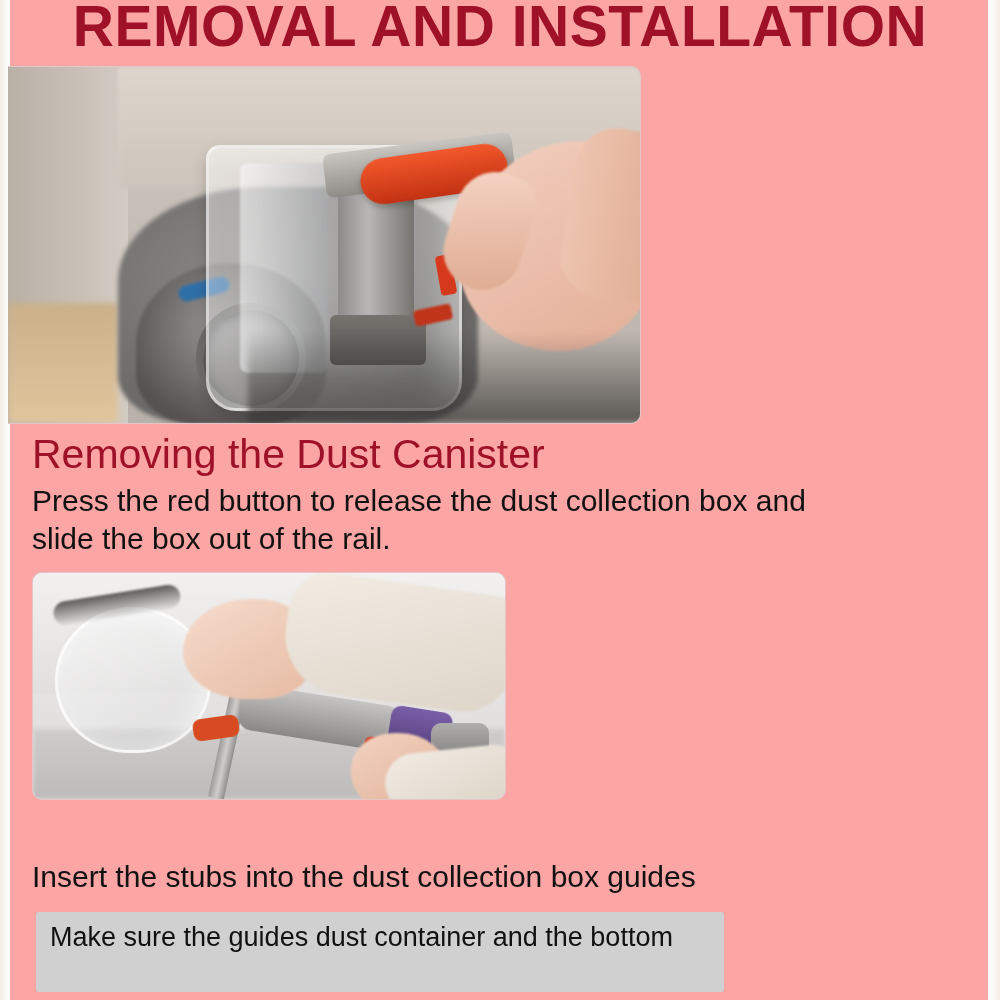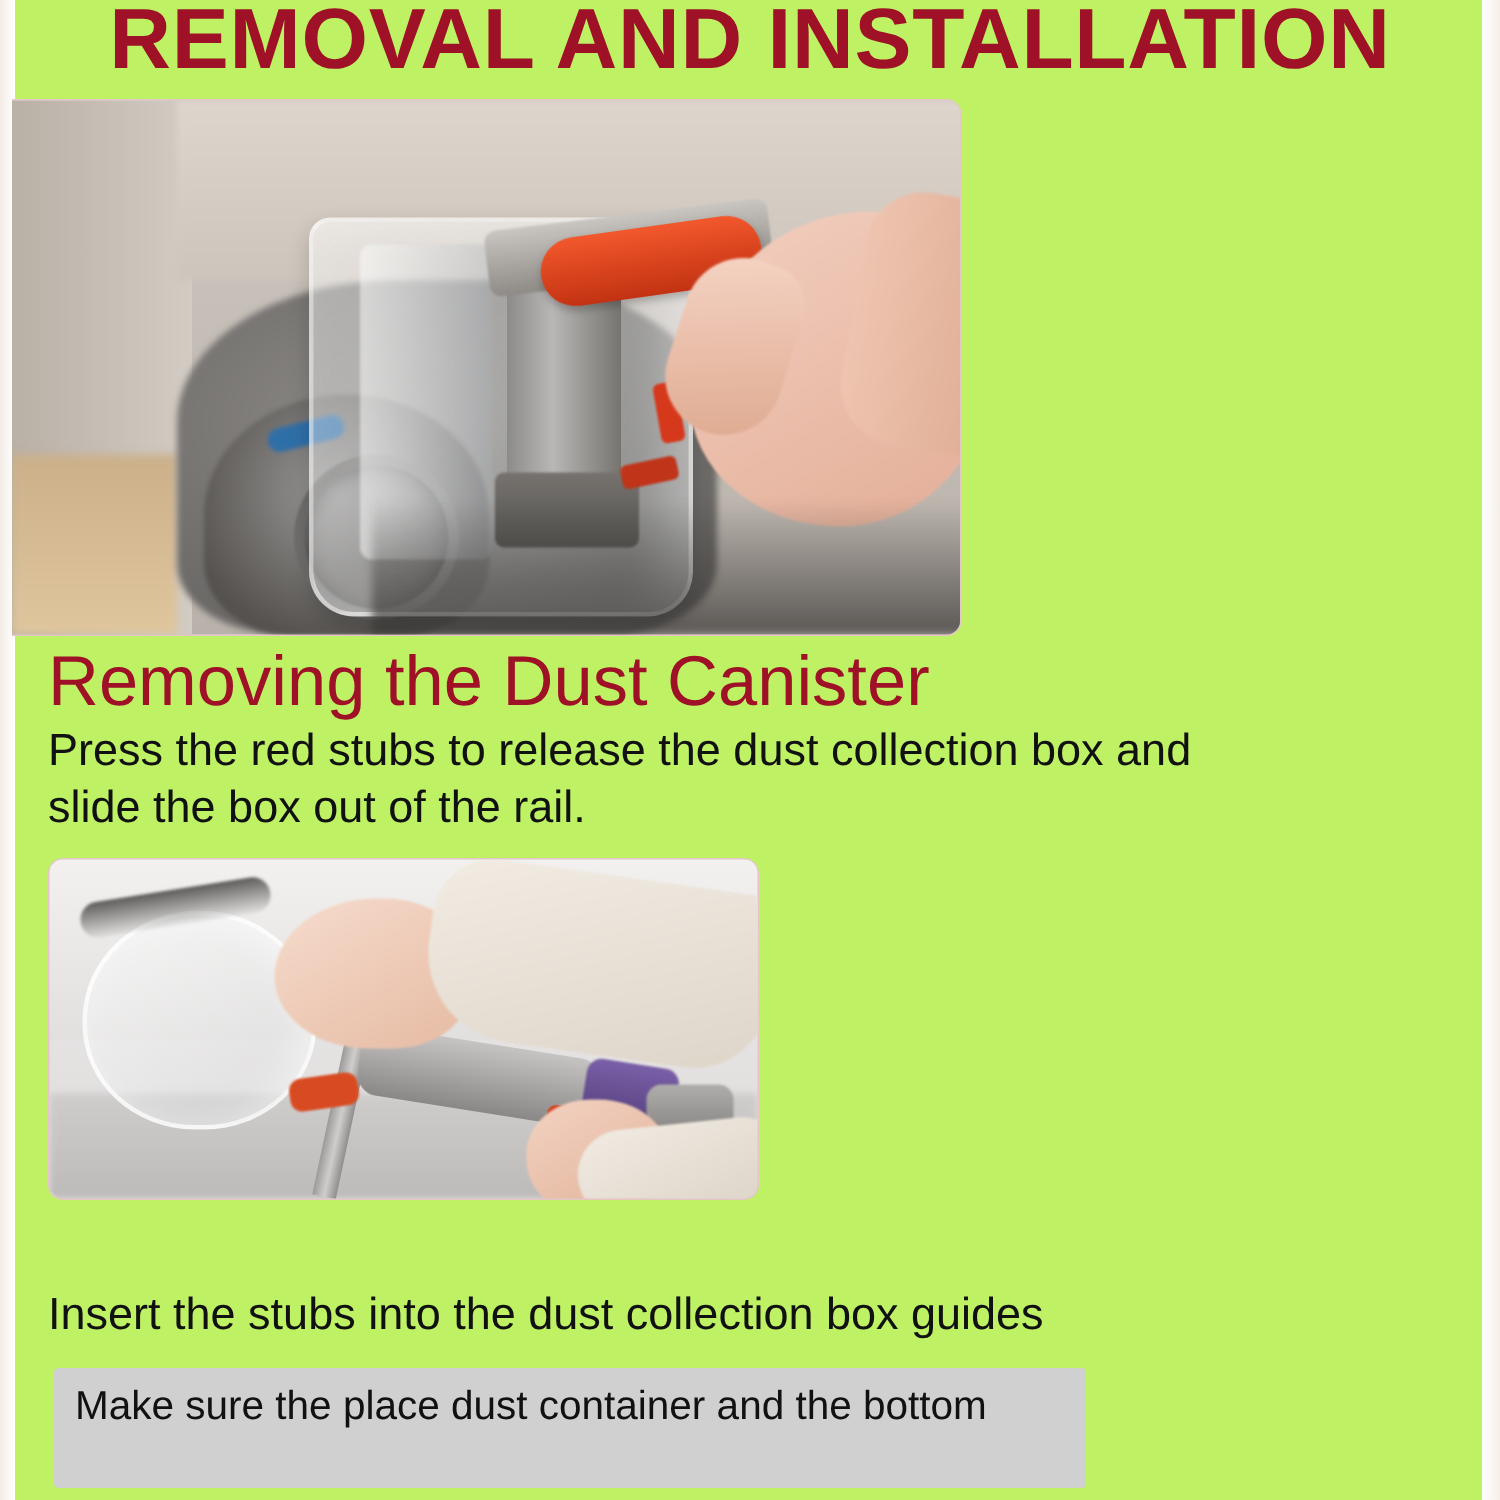--- a/index.html
+++ b/index.html
@@ -12,21 +12,21 @@
     height: 1000px;
     font-family: "Liberation Sans", sans-serif;
     overflow: hidden;
     position: relative;
   }
   .page {
     position: absolute;
     left: 0; top: 0;
     width: 1000px;
     height: 1000px;
-    background: #bef264;
+    background: #fca5a5;
     box-sizing: border-box;
   }
   
   .edge-left {
     position: absolute; left: 0; top: 0; width: 10px; height: 1000px;
     background: linear-gradient(to right, #f3ece6, #ffffff);
   }
   .edge-right {
     position: absolute; right: 0; top: 0; width: 12px; height: 1000px;
     background: linear-gradient(to left, #f6efe9, #ffffff);
@@ -263,21 +263,21 @@
     background: linear-gradient(160deg, #f1ebe2, #dcd3c7);
     border-radius: 30px;
     transform: rotate(-6deg);
     filter: blur(.8px);
   }
 
   
   .heading {
     position: absolute;
     color: #9e1127;
-    font-size: 47px;
+    font-size: 41px;
     line-height: 48px;
     white-space: nowrap;
   }
   #heading1 { left: 32px; top: 430px; }
   #heading2 { left: 32px; top: 806px; }
 
   .body-text {
     position: absolute;
     color: #111111;
     font-size: 30px;
@@ -329,21 +329,21 @@
     <div class="p1-redLever"></div>
     <div class="p1-redSm"></div>
     <div class="p1-redSm2"></div>
     <div class="p1-hand"></div>
     <div class="p1-finger"></div>
     <div class="p1-arm"></div>
     <div class="p1-dark"></div>
   </div>
 
   <div class="heading" id="heading1">Removing the Dust Canister</div>
-  <div class="body-text" id="body1">Press the red stubs to release the dust collection box and slide the box out of the rail.</div>
+  <div class="body-text" id="body1">Press the red button to release the dust collection box and slide the box out of the rail.</div>
 
   <div class="photo" id="photo2">
     <div class="p2-bg"></div>
     <div class="p2-wall"></div>
     <div class="p2-floor"></div>
     <div class="p2-pole"></div>
     <div class="p2-bin"></div>
     <div class="p2-binTop"></div>
     <div class="p2-binRed"></div>
     <div class="p2-wand"></div>
@@ -353,16 +353,16 @@
     <div class="p2-handA"></div>
     <div class="p2-sleeve"></div>
     <div class="p2-handB"></div>
     <div class="p2-sleeve2"></div>
   </div>
 
   <div class="body-text" id="body2">Insert the stubs into the dust collection box guides</div>
 
   <div class="note-box"></div>
   <div class="note-text">
-    <div>Make sure the place dust container and the bottom</div>
+    <div>Make sure the guides dust container and the bottom</div>
   </div>
 
 </div>
 
 </body></html>

